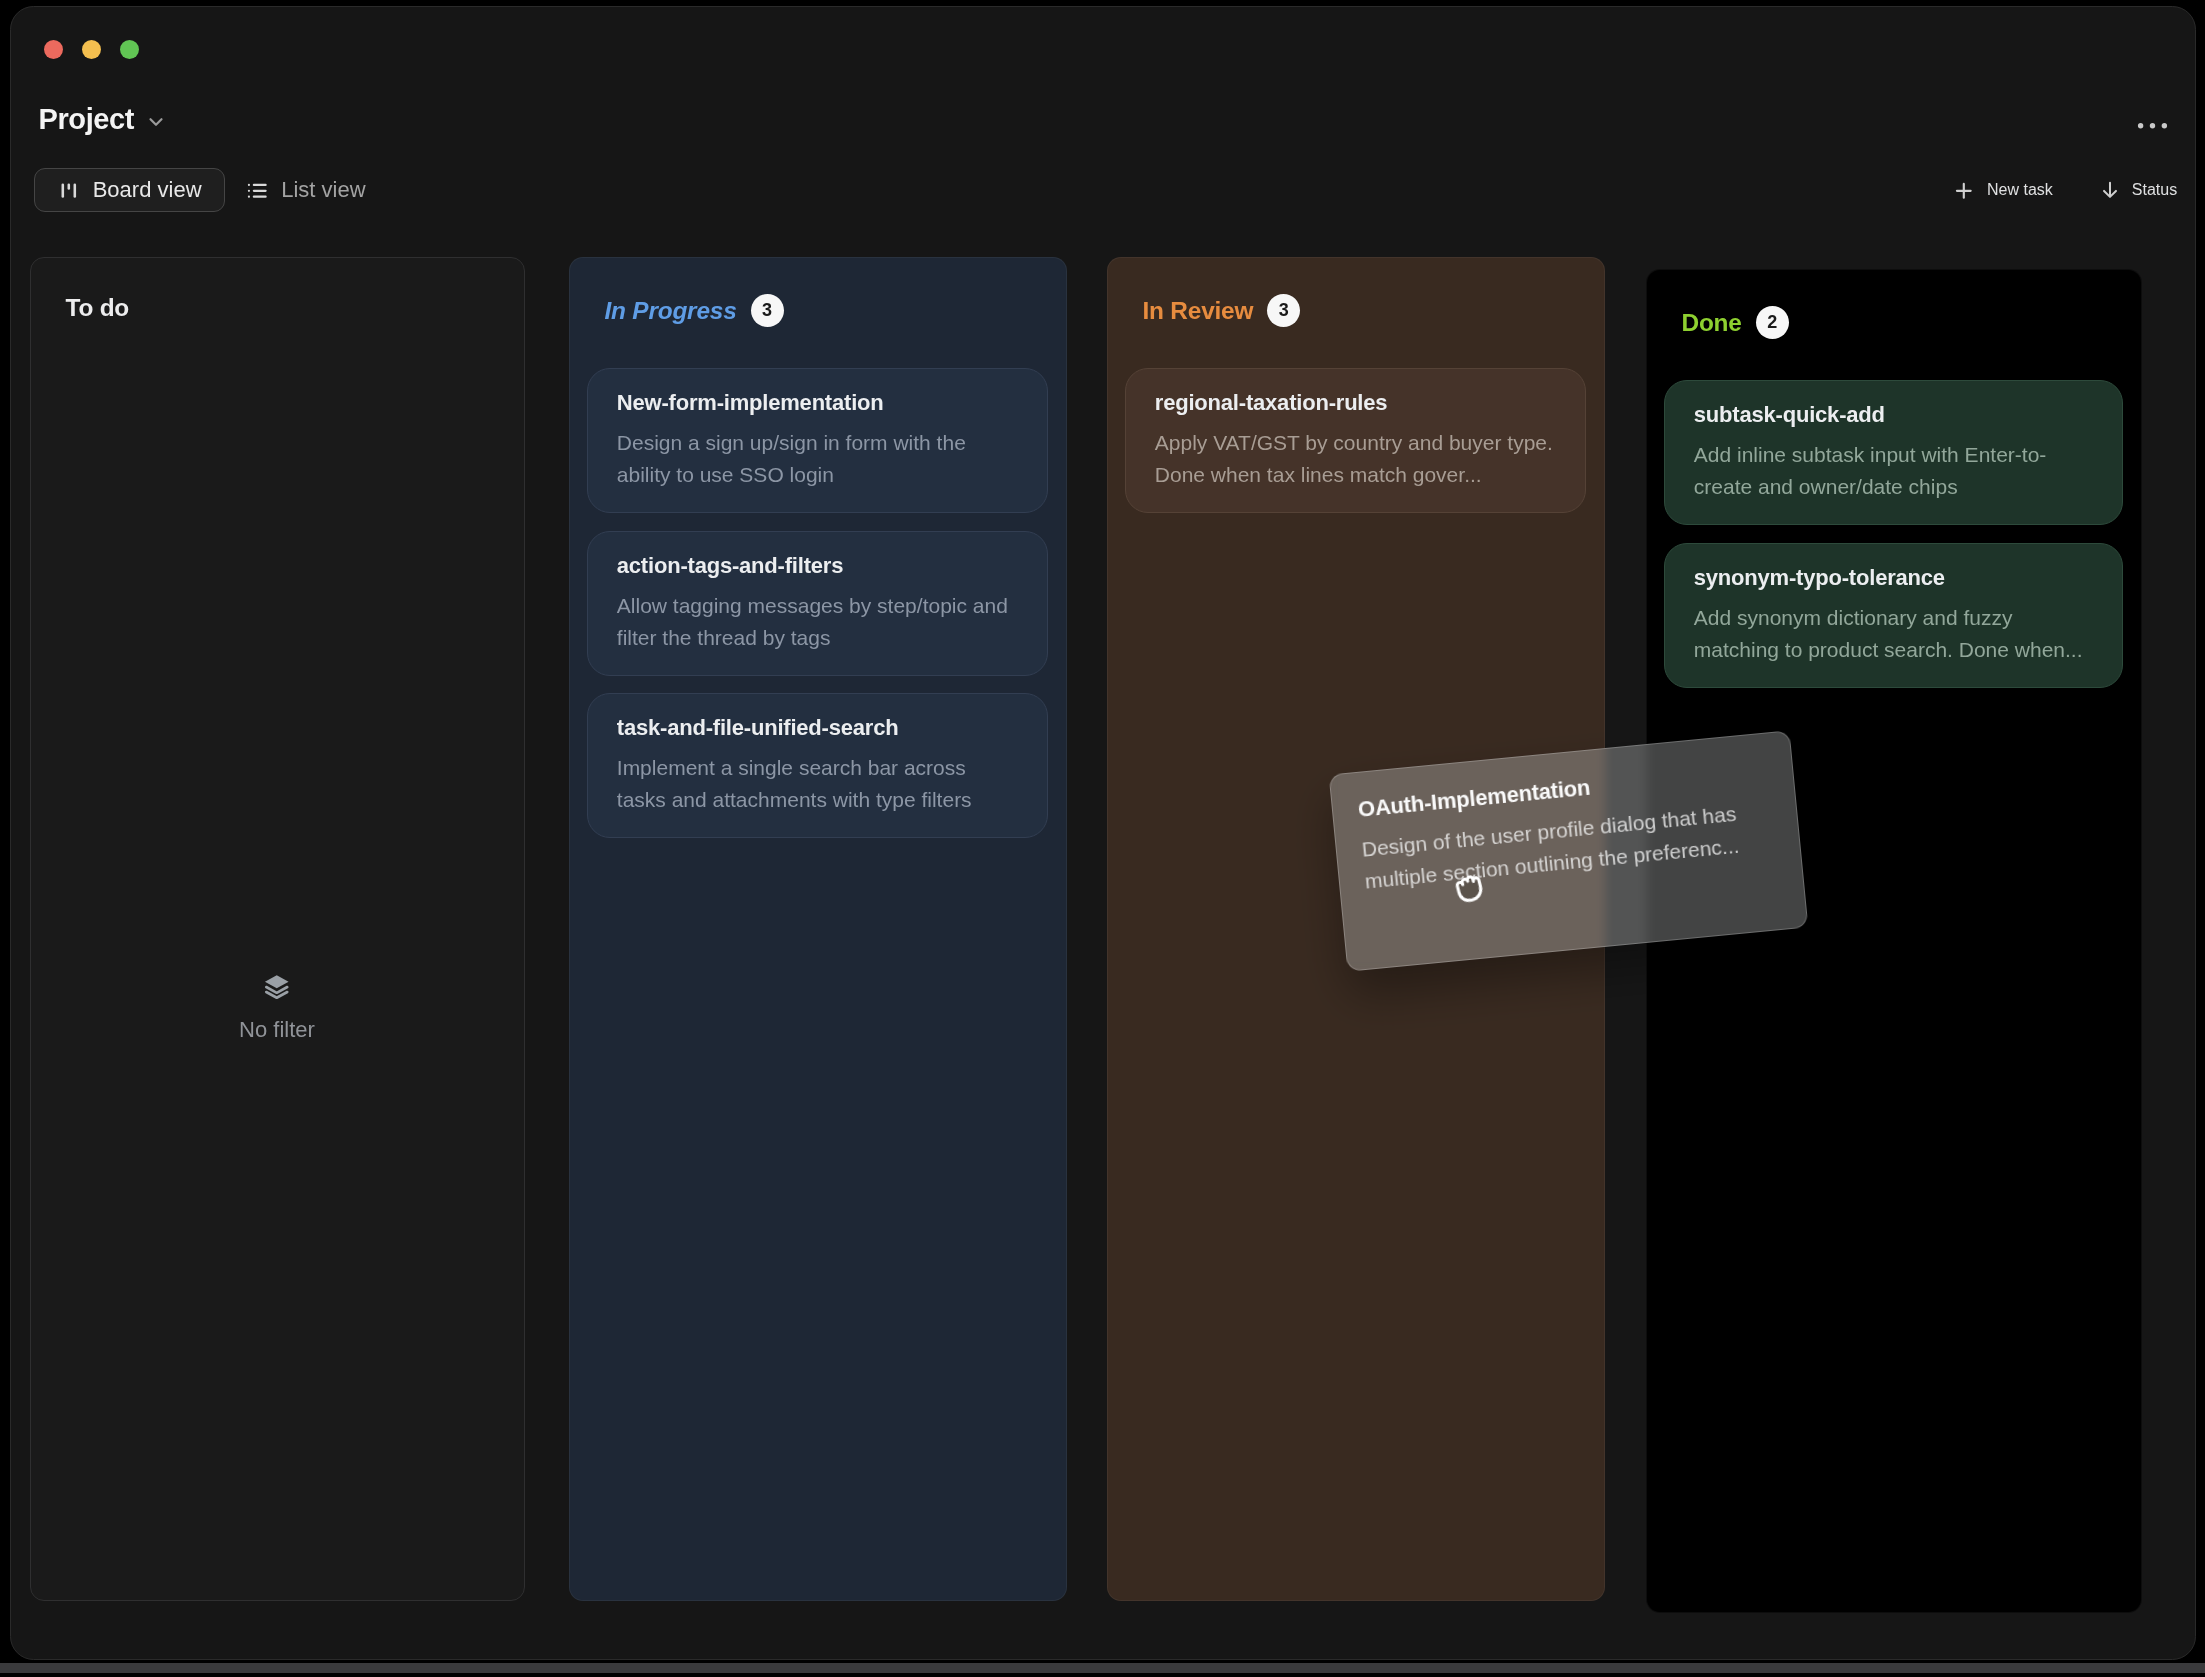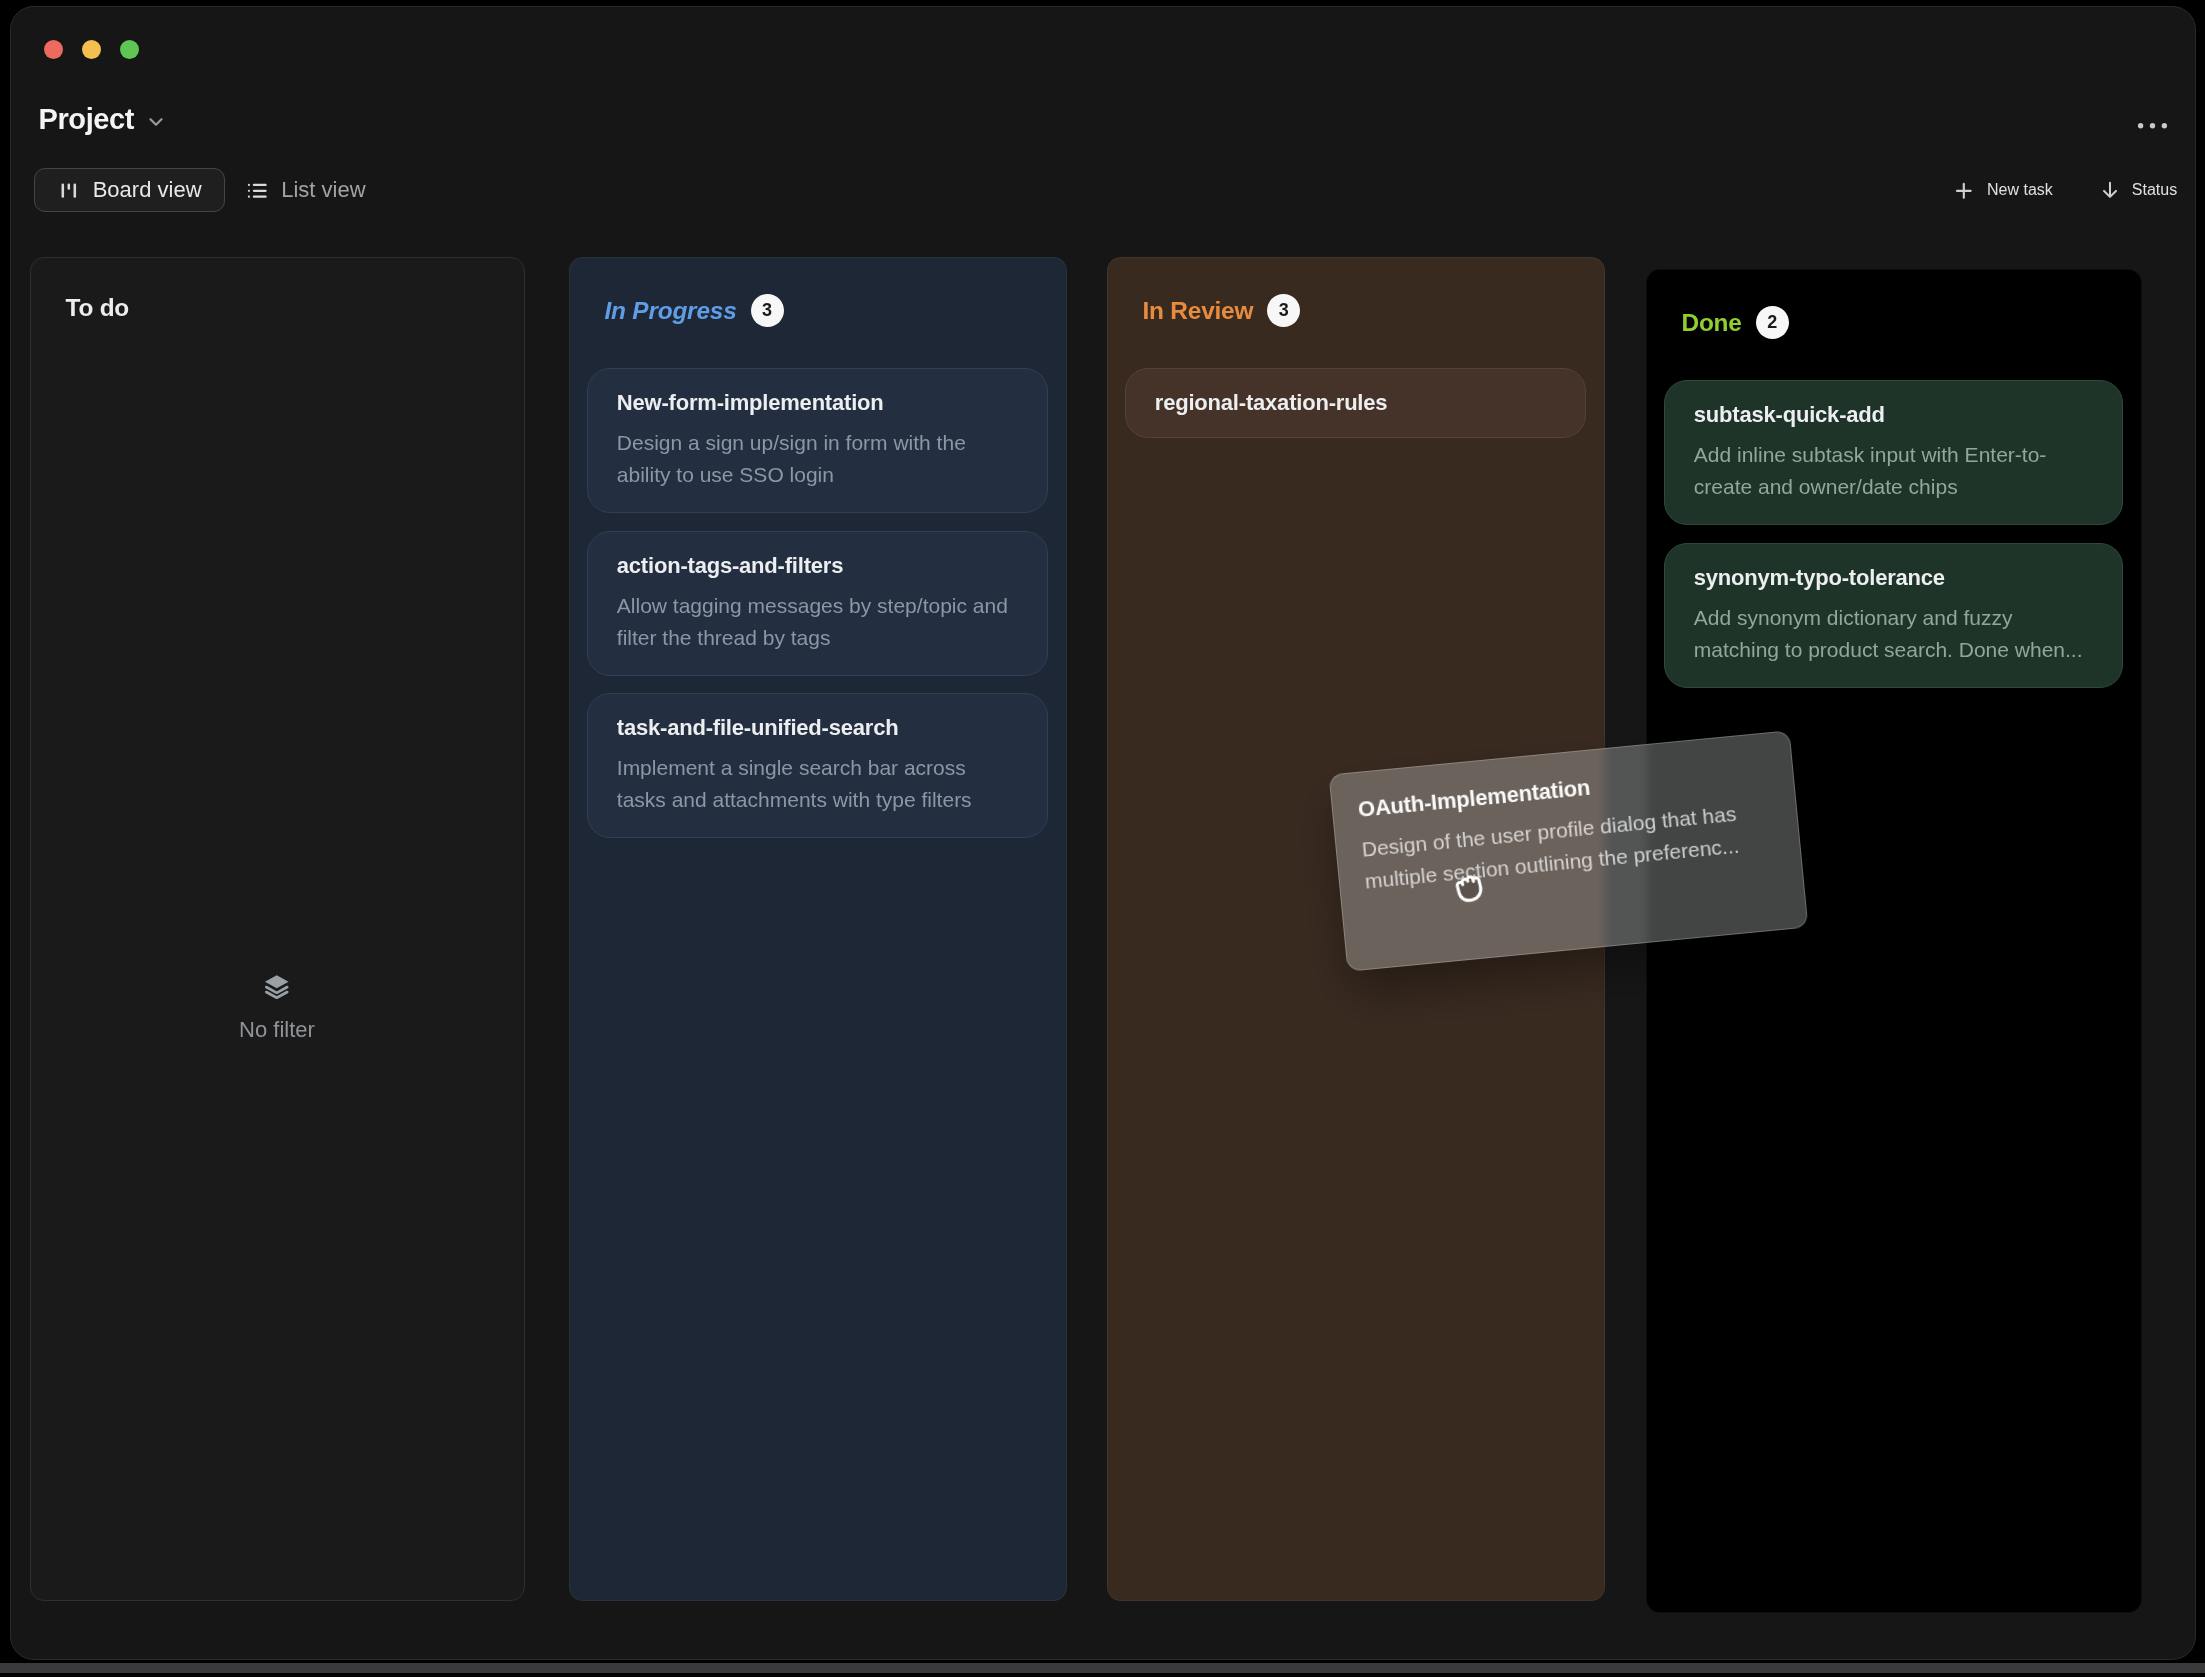--- a/index.html
+++ b/index.html
@@ -179,20 +179,21 @@
   </div>
 
   <div class="column col-review">
     <div class="col-header">
       <span class="col-title">In Review</span>
       <span class="badge">3</span>
     </div>
     <div class="cards">
       <div class="card">
         <div class="card-title">regional-taxation-rules</div>
+        <div class="card-desc">Apply VAT/GST by country and buyer type. Done when tax lines match gover...</div>
       </div>
     </div>
   </div>
 
   <div class="column col-done">
     <div class="col-header">
       <span class="col-title">Done</span>
       <span class="badge">2</span>
     </div>
     <div class="cards">

